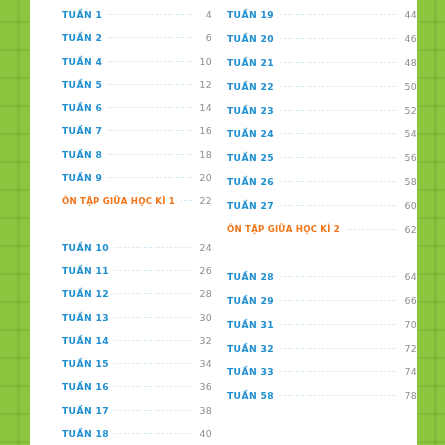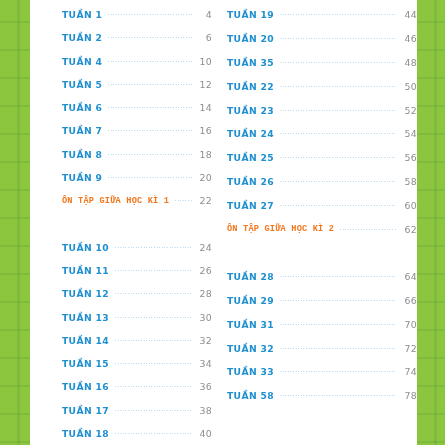--- a/index.html
+++ b/index.html
@@ -81,21 +81,20 @@
     font-size: 9.2px;
     font-weight: bold;
     letter-spacing: 0.35px;
     color: #1f8fd0;
     flex: 0 0 auto;
   }
   .toc-row.review .entry-label {
     color: #f2761b;
     font-size: 8.6px;
     letter-spacing: 0.2px;
-    font-family: Liberation Mono, monospace;
   }
 
   .leader {
     flex: 1 1 auto;
     margin: 0 5px 0 6px;
     height: 7px;
     min-width: 6px;
     position: relative;
     overflow: hidden;
   }
@@ -227,21 +226,21 @@
           <span class="entry-label">TUẦN 19</span>
           <span class="leader"></span>
           <span class="entry-page">44</span>
         </div>
         <div class="toc-row">
           <span class="entry-label">TUẦN 20</span>
           <span class="leader"></span>
           <span class="entry-page">46</span>
         </div>
         <div class="toc-row">
-          <span class="entry-label">TUẦN 35</span>
+          <span class="entry-label">TUẦN 21</span>
           <span class="leader"></span>
           <span class="entry-page">48</span>
         </div>
         <div class="toc-row">
           <span class="entry-label">TUẦN 22</span>
           <span class="leader"></span>
           <span class="entry-page">50</span>
         </div>
         <div class="toc-row">
           <span class="entry-label">TUẦN 23</span>

